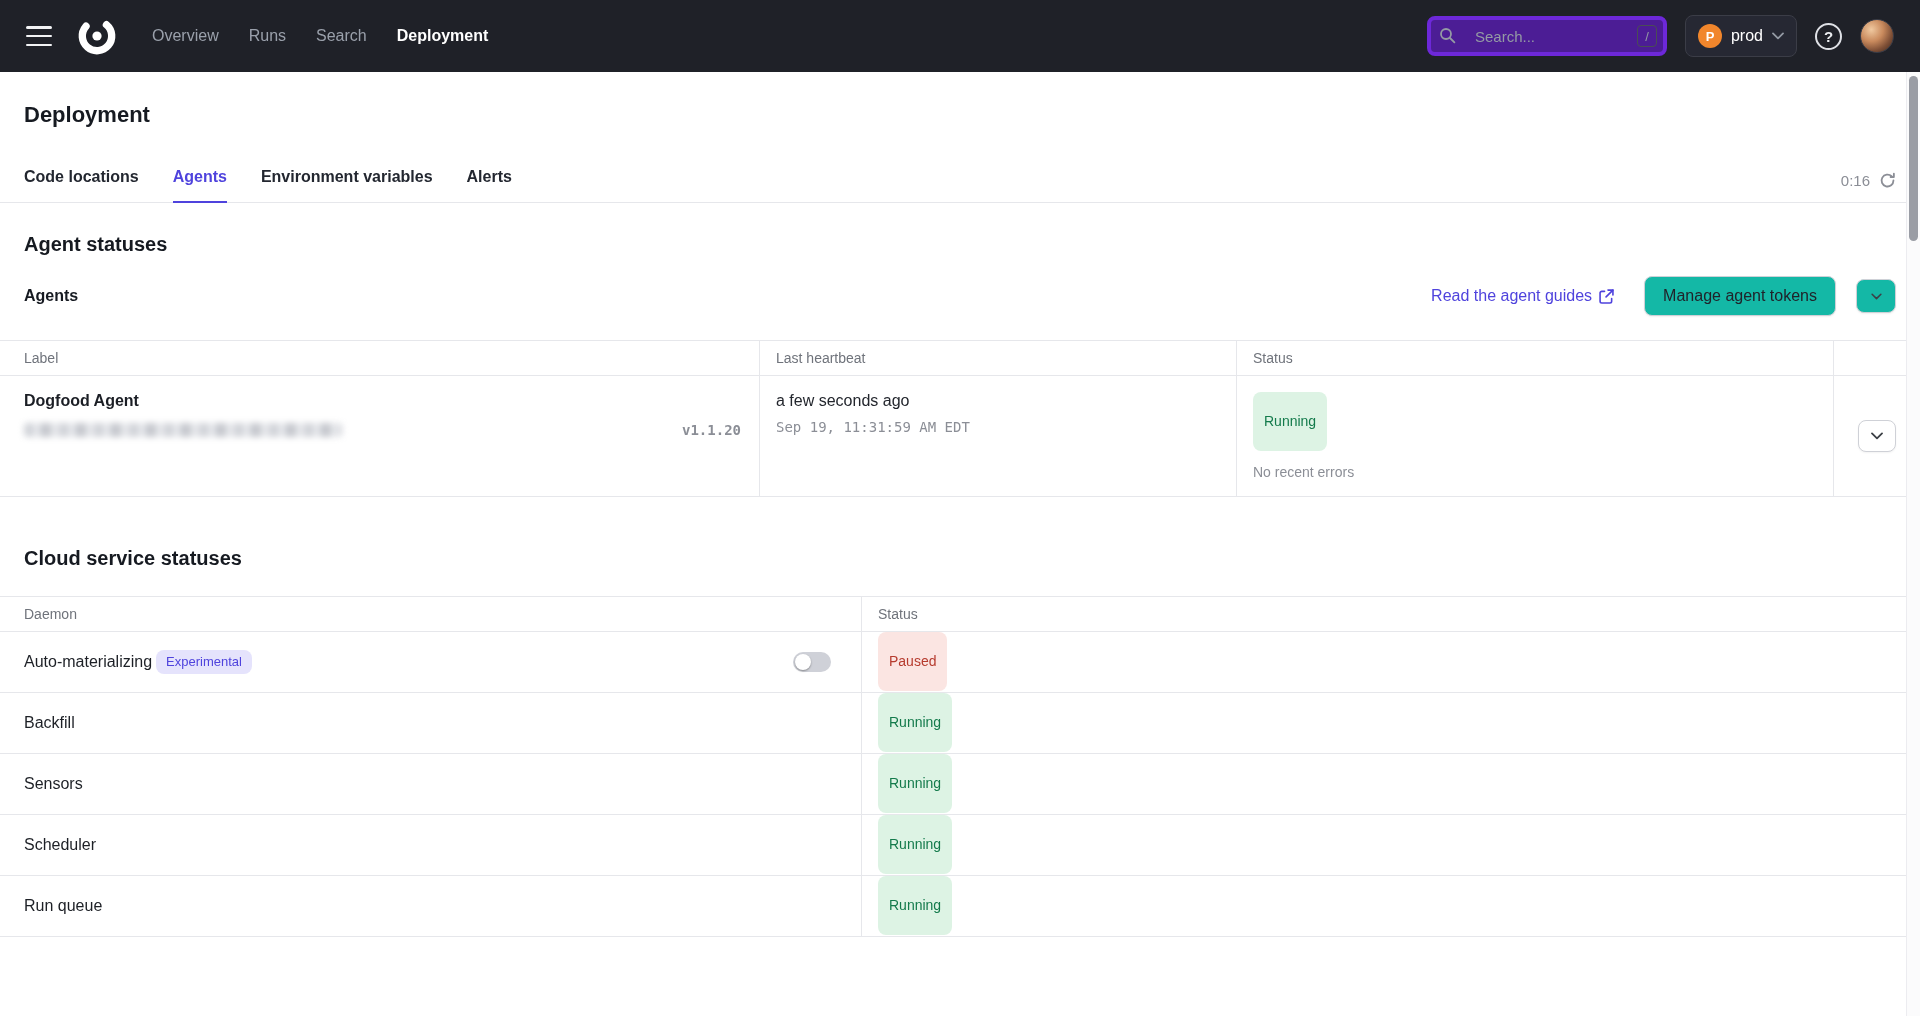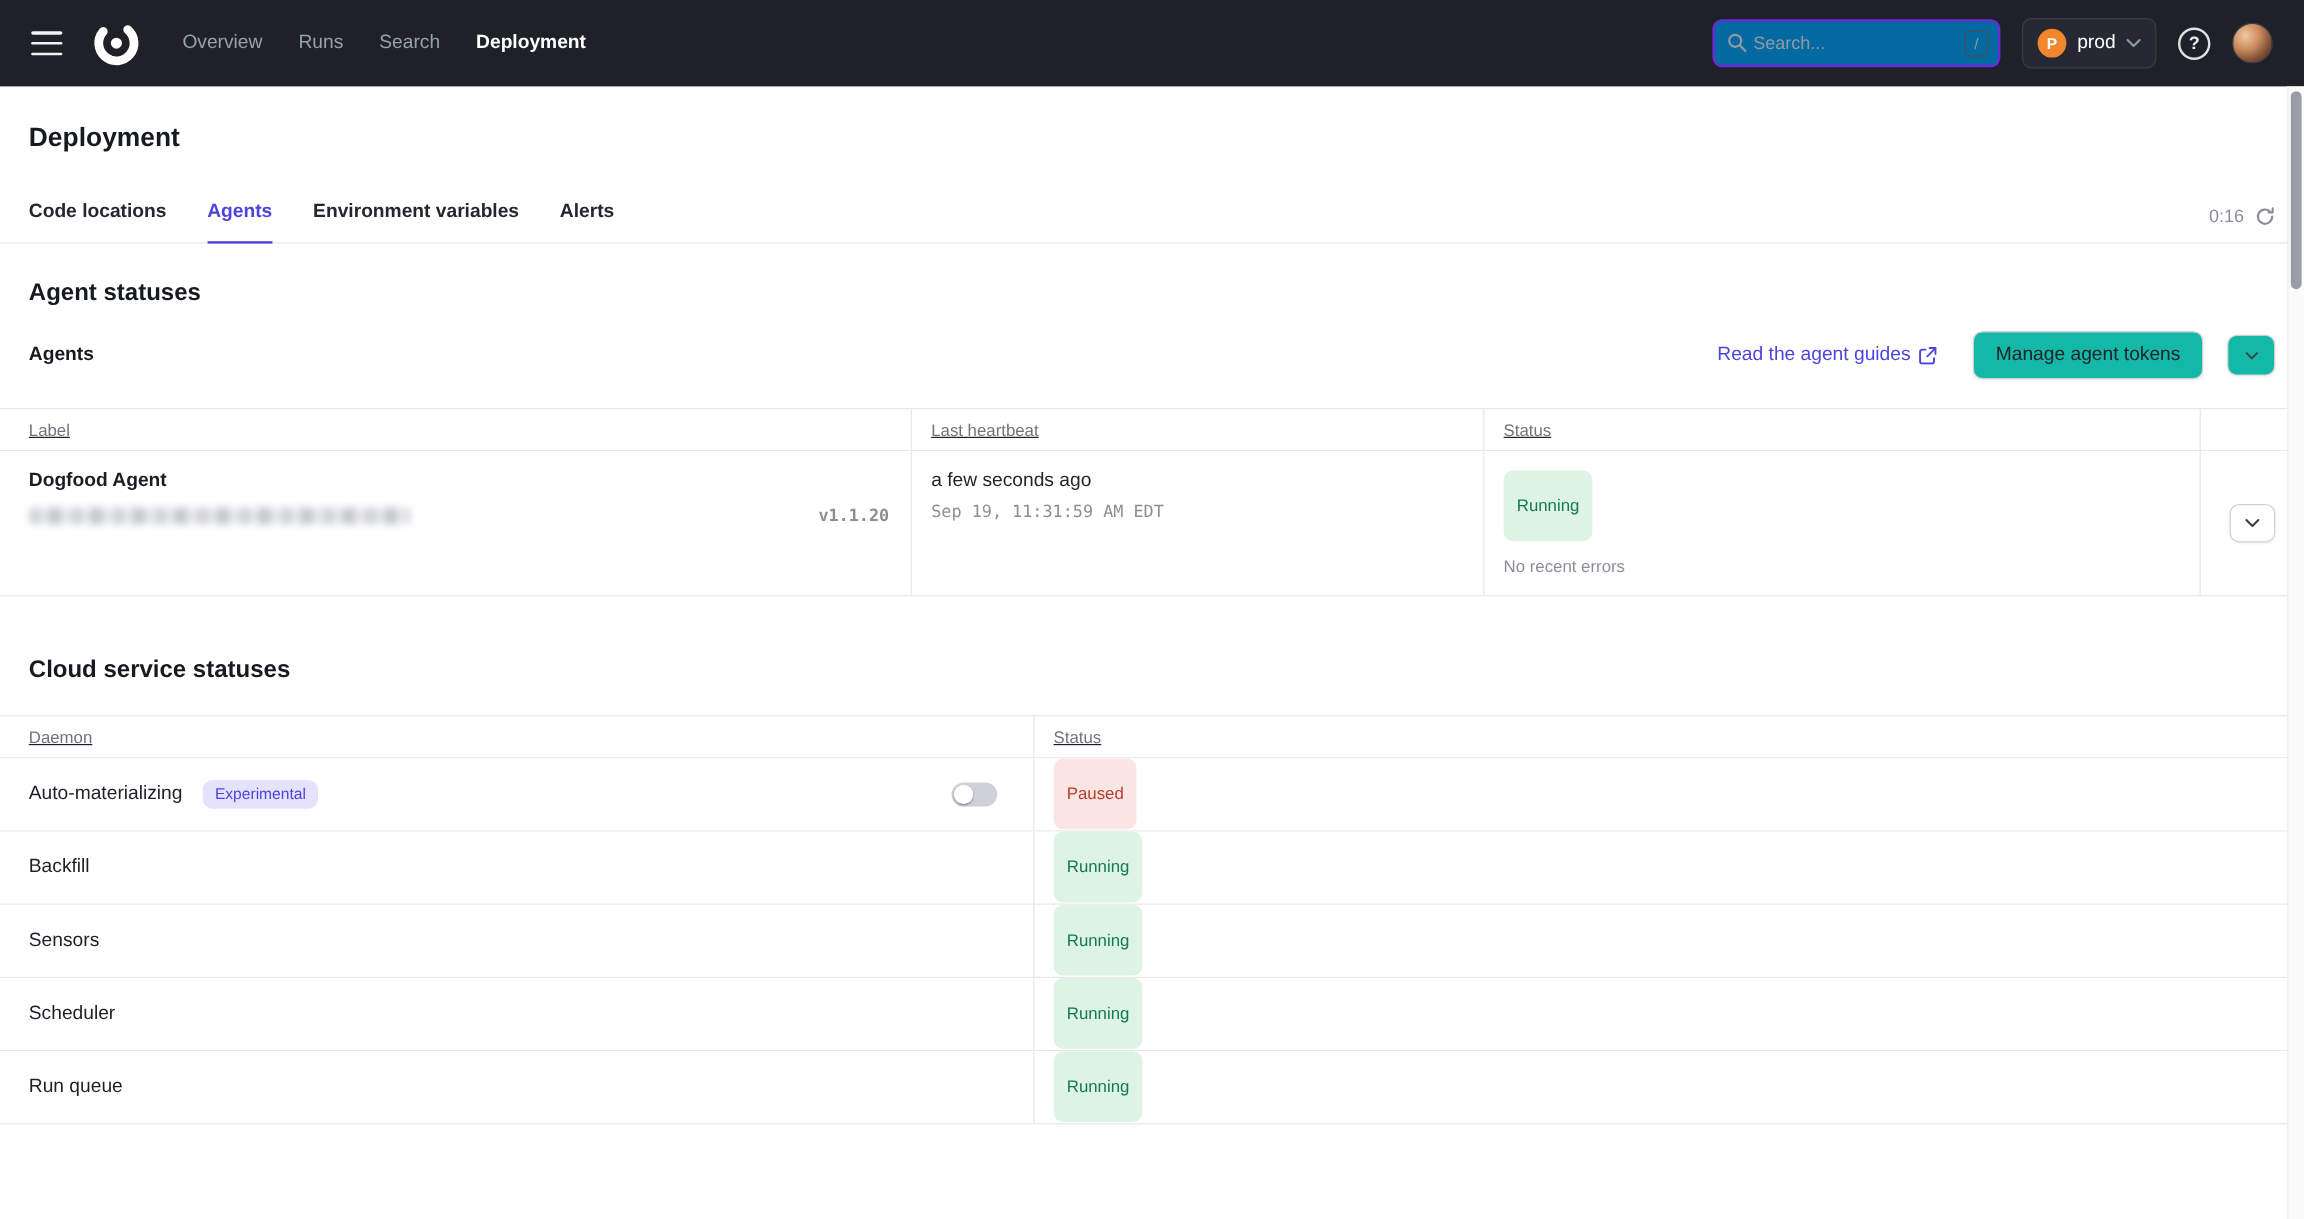--- a/index.html
+++ b/index.html
@@ -22,22 +22,22 @@
     justify-content: space-between; background: none; border: 0; cursor: pointer; }
   .hamburger span { display: block; height: 2.5px; background: #f2f3f5; border-radius: 2px; }
   .logo { width: 46px; height: 46px; display: flex; align-items: center; justify-content: center; margin-left: 4px; }
   .nav-links { display: flex; align-items: flex-end; gap: 30px; margin-left: 14px; }
   .nav-link { font-size: 16px; font-weight: 500; color: #9aa0ab; text-decoration: none; cursor: pointer; }
   .nav-link.active { color: #ffffff; font-weight: 700; }
 
   .topnav-right { margin-left: auto; display: flex; align-items: center; gap: 18px; }
   .searchbox { position: relative; width: 240px; height: 40px; }
   .searchbox input {
-    width: 100%; height: 100%; background: #0369a1; border: 2px solid #6d28d9;
-    border-radius: 8px; color: #e8e9ec; font-size: 15px; padding: 0 44px 0 32px; outline: none;
+    width: 100%; height: 100%; background: #4c1d95; border: 4px solid #6d28d9;
+    border-radius: 8px; color: #e8e9ec; font-size: 15px; padding: 0 44px 0 44px; outline: none;
     font-family: "Liberation Sans", sans-serif;
   }
   .searchbox input::placeholder { color: #949aa4; }
   .search-icon { position: absolute; left: 12px; top: 11px; color: #949aa4; }
   .kbd {
     position: absolute; right: 10px; top: 9px; min-width: 20px; height: 22px;
     border: 1px solid #4a4c56; border-radius: 4px; color: #949aa4; font-size: 13px;
     display: flex; align-items: center; justify-content: center; padding: 0 6px;
   }
   .deploy-switcher {
@@ -101,21 +101,21 @@
   .btn-caret {
     width: 40px; height: 34px; padding: 0; display: flex; align-items: center; justify-content: center;
     color: #3c4046;
   }
 
   
   .table { width: 100%; margin-top: 24px; border-top: 1px solid #e6e7eb; }
   .cloud-table { margin-top: 26px; }
   .agents-grid { display: grid; grid-template-columns: 759px 477px 597px 1fr; }
   .cloud-grid  { display: grid; grid-template-columns: 861px 1fr; }
-  .t-head { border-bottom: 1px solid #e6e7eb; text-decoration: underline; }
+  .t-head { border-bottom: 1px solid #e6e7eb; }
   .th {
     font-size: 14px; color: #6f737b; padding: 9px 16px; font-weight: 400;
   }
   .th.c1, .td.c1 { padding-left: 24px; }
   .th + .th, .td + .td { border-left: 1px solid #e6e7eb; }
   .t-row { border-bottom: 1px solid #e6e7eb; background: #fff; }
   .td { padding: 16px 16px; }
 
   .agent-name { font-size: 16px; font-weight: 700; color: #1b1e25; }
   .agent-sub { display: flex; align-items: center; justify-content: space-between; margin-top: 12px; padding-right: 2px; }
@@ -139,21 +139,21 @@
     padding: 21px 11px; border-radius: 8px; line-height: 1.2;
   }
   .badge.green { background: var(--running-bg, #DDF3E4); color: var(--running-text, #137A4B); }
   .badge.red   { background: var(--paused-bg, #FBE5E2);  color: var(--paused-text, #B63B2E); }
   .badge.exp   { background: var(--experimental-bg, #E5E3FC); color: var(--experimental-text, #4F43DD);
                  font-size: 13px; padding: 4px 10px; }
 
   .daemon-cell { display: flex; align-items: center; padding-top: 0; padding-bottom: 0; height: 60px; }
   .cloud-grid .td { height: 60px; display: flex; align-items: center; }
   .daemon-name { font-size: 16px; color: #1d2026; }
-  .daemon-cell .badge.exp { margin-left: 17px; }
+  .daemon-cell .badge.exp { margin-left: 4px; }
   .flex-spacer { flex: 1; }
 
   .toggle {
     width: 38px; height: 20px; border-radius: 10px; background: #cfd1d8; border: 0;
     position: relative; cursor: pointer; margin-right: 14px;
   }
   .toggle .knob {
     position: absolute; left: 2px; top: 2px; width: 16px; height: 16px; border-radius: 50%;
     background: #ffffff; box-shadow: 0 1px 2px rgba(0,0,0,.35);
   }

